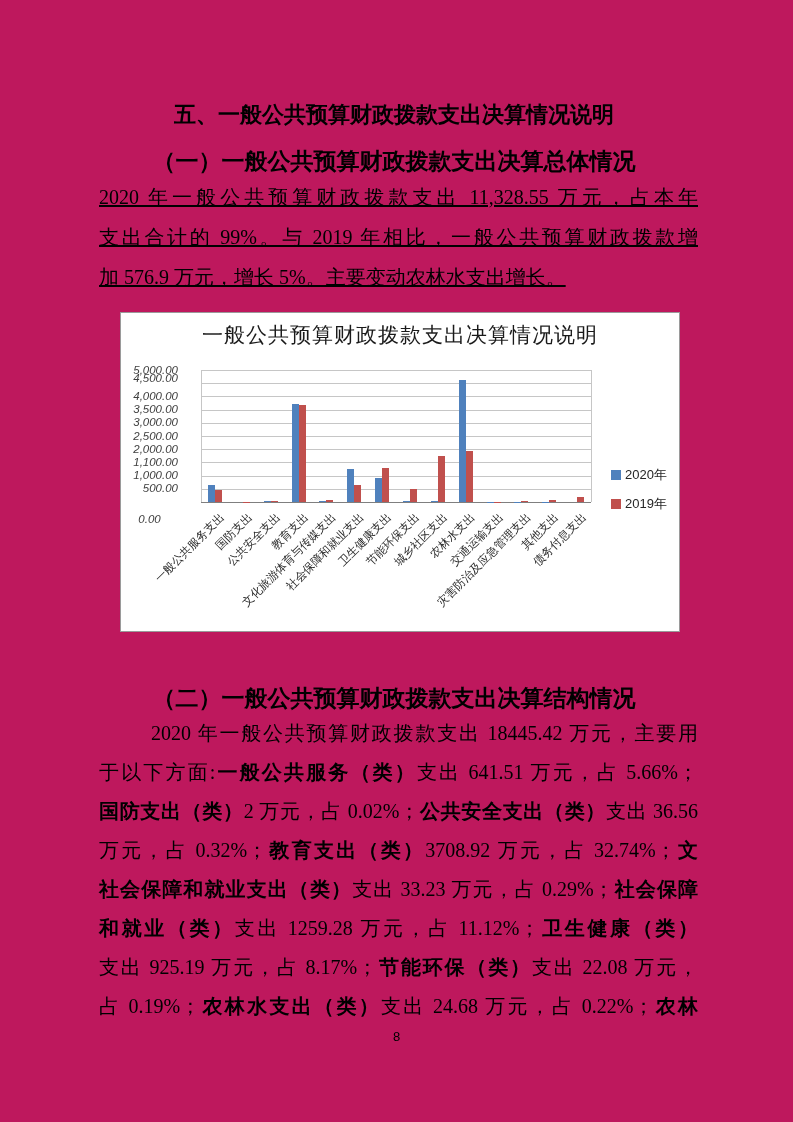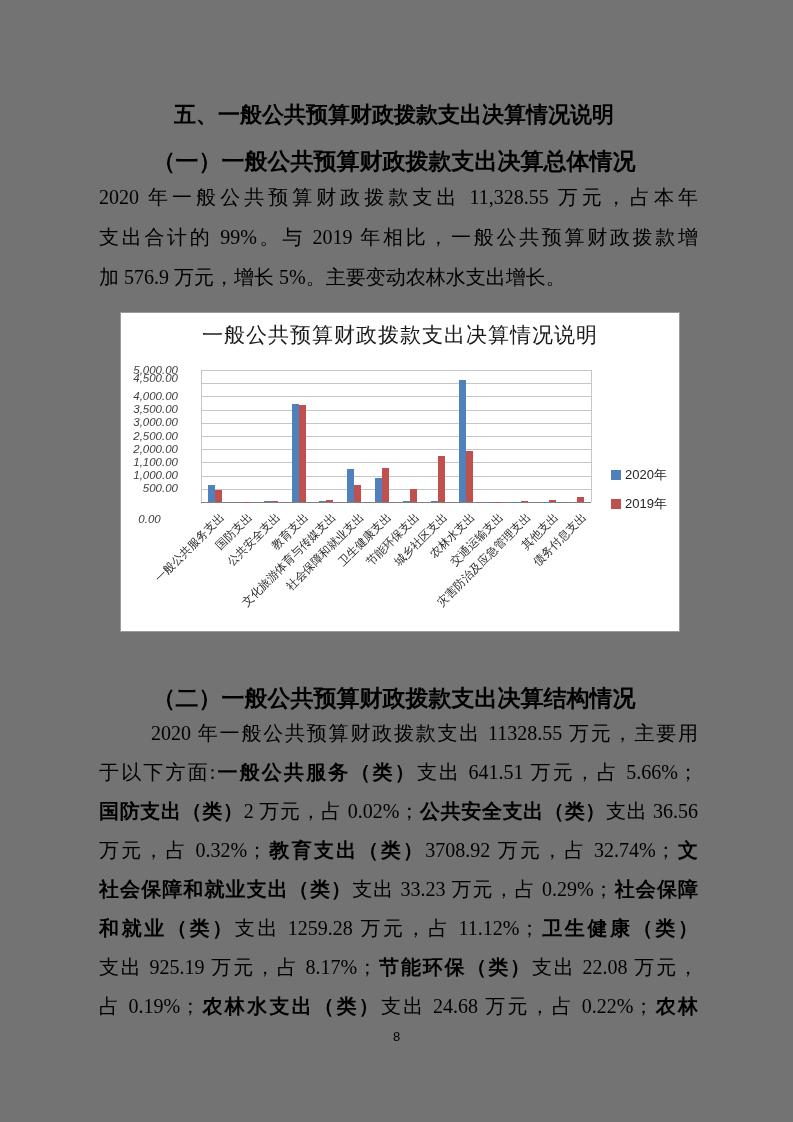--- a/index.html
+++ b/index.html
@@ -1,19 +1,19 @@
 <!DOCTYPE html>
 <html><head>
 <meta charset="utf-8">
 <style>
   html,body{margin:0;padding:0;background:#ffffff;}
   .page{
     position:relative;
     width:793px;height:1122px;
-    background:#737373;
+    background:#be185d;
     font-family:"Liberation Serif","DejaVu Serif",serif;
     color:#000;
     overflow:hidden;
   }
   .main-title{
     position:absolute;top:101px;left:90px;width:608px;
     text-align:center;
     font-family:"Liberation Sans","DejaVu Sans",sans-serif;
     font-weight:bold;font-size:22px;line-height:28px;
   }
@@ -21,21 +21,21 @@
     position:absolute;left:90px;width:608px;
     text-align:center;
     font-weight:bold;font-size:23px;line-height:30px;
   }
   #sub1{top:147px;}
   #sub2{top:684px;}
   .para{
     position:absolute;left:99px;width:599px;
     font-size:20px;
   }
-  #para1{top:177px;line-height:40px;}
+  #para1{top:177px;line-height:40px;text-decoration:underline;}
   #para2{top:714px;line-height:39px;}
   .line{text-align:justify;}
   .line.just{text-align-last:justify;}
   .line.ind{text-indent:52px;}
   .line .b{font-weight:bold;}
   
   .chart-box{
     position:absolute;left:120px;top:312px;width:558px;height:318px;
     border:1px solid #9a9a9a;background:#fff;
     font-family:"Liberation Sans","DejaVu Sans",sans-serif;
@@ -158,21 +158,21 @@
       <div class="bar" style="background: rgb(79, 129, 189); width: 7px; left: 421.2px; top: 188.87px; height: 0.13px;"></div>
       <div class="bar" style="background: rgb(192, 80, 77); width: 7px; left: 428.2px; top: 186.76px; height: 2.24px;"></div>
       <div class="xlab-wrap" style="left: 230.2px; top: 194px;"><span class="xlab">其他支出</span></div>
       <div class="bar" style="background: rgb(192, 80, 77); width: 7px; left: 456.1px; top: 184.38px; height: 4.62px;"></div>
       <div class="xlab-wrap" style="left: 258.1px; top: 194px;"><span class="xlab">债务付息支出</span></div>
     </div>
 
   <div class="sub-title" id="sub2">（二）一般公共预算财政拨款支出决算结构情况</div>
 
   <div class="para" id="para2">
-      <div class="line just ind"><span>2020 年一般公共预算财政拨款支出 11328.55 万元，主要用</span></div>
+      <div class="line just ind"><span>2020 年一般公共预算财政拨款支出 18445.42 万元，主要用</span></div>
       <div class="line just"><span>于以下方面:</span><span class="b">一般公共服务（类）</span><span>支出 641.51 万元，占 5.66%；</span></div>
       <div class="line just"><span class="b">国防支出（类）</span><span>2 万元，占 0.02%；</span><span class="b">公共安全支出（类）</span><span>支出 36.56</span></div>
       <div class="line just"><span>万元，占 0.32%；</span><span class="b">教育支出（类）</span><span>3708.92 万元，占 32.74%；</span><span class="b">文</span></div>
       <div class="line just"><span class="b">社会保障和就业支出（类）</span><span>支出 33.23 万元，占 0.29%；</span><span class="b">社会保障</span></div>
       <div class="line just"><span class="b">和就业（类）</span><span>支出 1259.28 万元，占 11.12%；</span><span class="b">卫生健康（类）</span></div>
       <div class="line just"><span>支出 925.19 万元，占 8.17%；</span><span class="b">节能环保（类）</span><span>支出 22.08 万元，</span></div>
       <div class="line just"><span>占 0.19%；</span><span class="b">农林水支出（类）</span><span>支出 24.68 万元，占 0.22%；</span><span class="b">农林</span></div>
     </div>
 
   <div class="page-num">8</div>

